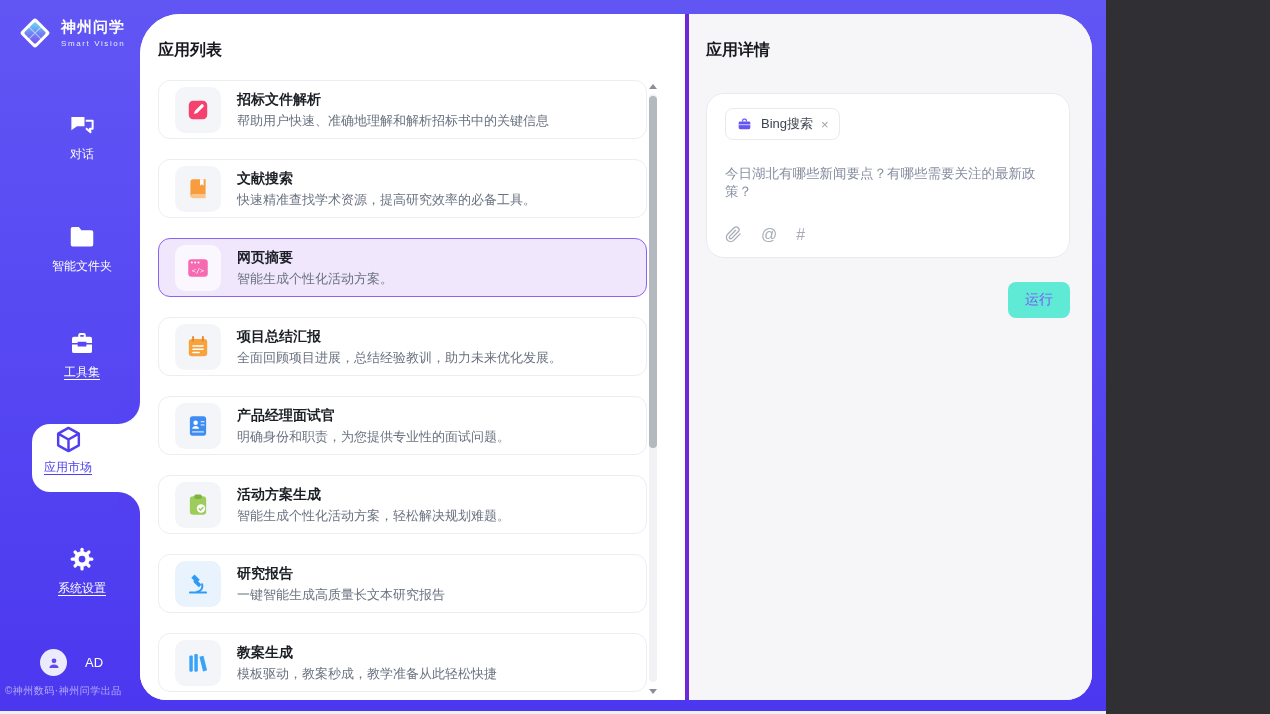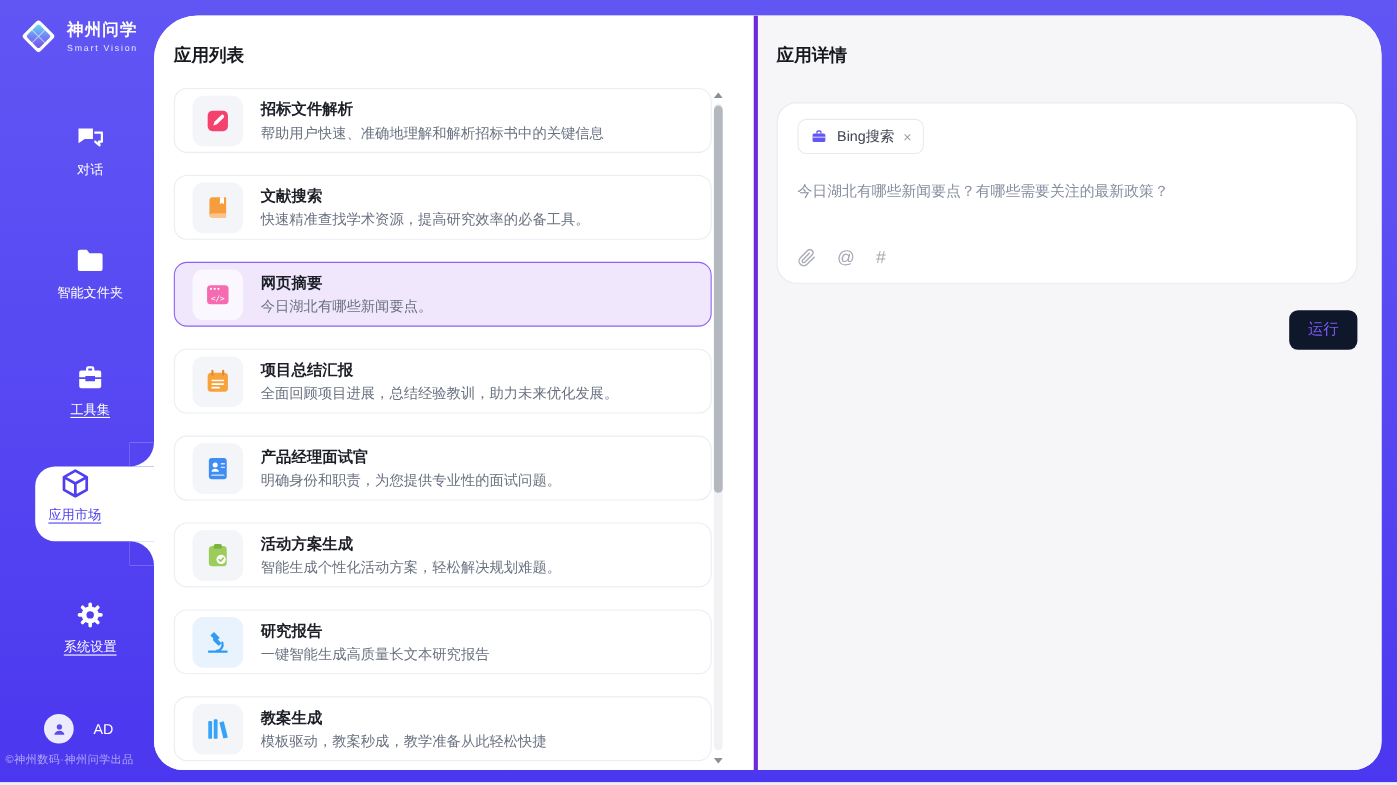--- a/index.html
+++ b/index.html
@@ -1,17 +1,17 @@
 <!DOCTYPE html>
 <html><head>
 <meta charset="utf-8">
 <style>
   html,body{margin:0;padding:0;background:#2f2f34;font-family:"Liberation Sans","DejaVu Sans",sans-serif;}
   *{box-sizing:border-box;}
-  .stage{position:relative;width:1270px;height:714px;overflow:hidden;
+  .stage{position:relative;width:1106px;height:714px;overflow:hidden;
          background:linear-gradient(180deg,#6156f4 0%,#5546f2 55%,#4b37ef 100%);}
   .bottom-strip{position:absolute;left:0;right:0;bottom:0;height:3px;background:#eef0f4;}
 
   
   .sidebar{position:absolute;left:0;top:0;bottom:0;width:140px;}
   .logo{position:absolute;top:14px;left:16px;display:flex;align-items:center;gap:7px;}
   .logo-cn{color:#fff;font-size:15px;font-weight:700;letter-spacing:1px;}
   .logo-en{color:#e8e9ff;font-size:8px;letter-spacing:1.6px;margin-top:2px;}
   .nav-item{position:absolute;left:12px;width:140px;text-align:center;color:#fff;cursor:pointer;}
   .nav-item .nav-ico{display:block;margin:0 auto 6px;}
@@ -61,21 +61,21 @@
   .prompt-card{margin-top:32px;background:#fff;border:1px solid #e8eaee;border-radius:18px;
                padding:14px 18px 14px;height:165px;position:relative;}
   .chip{display:inline-flex;align-items:center;gap:8px;border:1px solid #e8eaee;border-radius:8px;
         padding:6px 10px;background:#fff;}
   .chip-label{font-size:13px;color:#3d4350;}
   .chip-close{font-size:13px;color:#9aa0ab;cursor:pointer;line-height:1;}
   .prompt-text{margin-top:25px;font-size:13.5px;color:#868da0;}
   .tool-row{position:absolute;left:18px;bottom:14px;display:flex;align-items:center;gap:19px;color:#a6abb6;}
   .tool-row .txt-ico{font-size:16px;line-height:1;cursor:pointer;}
   .run-row{display:flex;justify-content:flex-end;margin-top:24px;}
-  .run-btn{background:#0f172a;color:#7b5af7;font-size:14px;border:none;border-radius:8px;
+  .run-btn{background:#5eead4;color:#7b5af7;font-size:14px;border:none;border-radius:8px;
            padding:9px 17px;cursor:pointer;font-family:Liberation Serif, serif;}
 </style>
 </head>
 <body>
 
 <div class="stage">
 
   <nav class="sidebar">
     <div class="logo">
       <svg width="38" height="38" viewBox="0 0 40 40">
@@ -199,21 +199,21 @@
             <svg width="26" height="26" viewBox="0 0 24 24">
               <rect x="3" y="4" width="18" height="16" rx="3" fill="#f56ab0"></rect>
               <circle cx="6.3" cy="7" r=".95" fill="#fff"></circle>
                 <circle cx="9.4" cy="7" r=".95" fill="#fff"></circle>
                 <circle cx="12.5" cy="7" r=".95" fill="#fff"></circle>
               <text x="12" y="16.8" font-size="6.4" fill="#fff" text-anchor="middle" font-family="DejaVu Sans Mono, monospace">&lt;/&gt;</text>
             </svg>
           </div>
           <div class="card-text">
             <div class="card-title">网页摘要</div>
-            <div class="card-desc">今日湖北有哪些新闻要点。</div>
+            <div class="card-desc">智能生成个性化活动方案。</div>
           </div>
         </div>
 
         <div class="card">
           <div class="tile">
             <svg width="26" height="26" viewBox="0 0 24 24">
               <rect x="3.5" y="4.5" width="17" height="16" rx="3" fill="#f7a23b"></rect>
               <path d="M7.5 2.8v3.4M16.5 2.8v3.4" stroke="#e8872a" stroke-width="1.8" stroke-linecap="round"></path>
               <path d="M7.3 11h9.4M7.3 14h9.4M7.3 17h5.8" stroke="#fff" stroke-width="1.4" stroke-linecap="round"></path>
             </svg>

